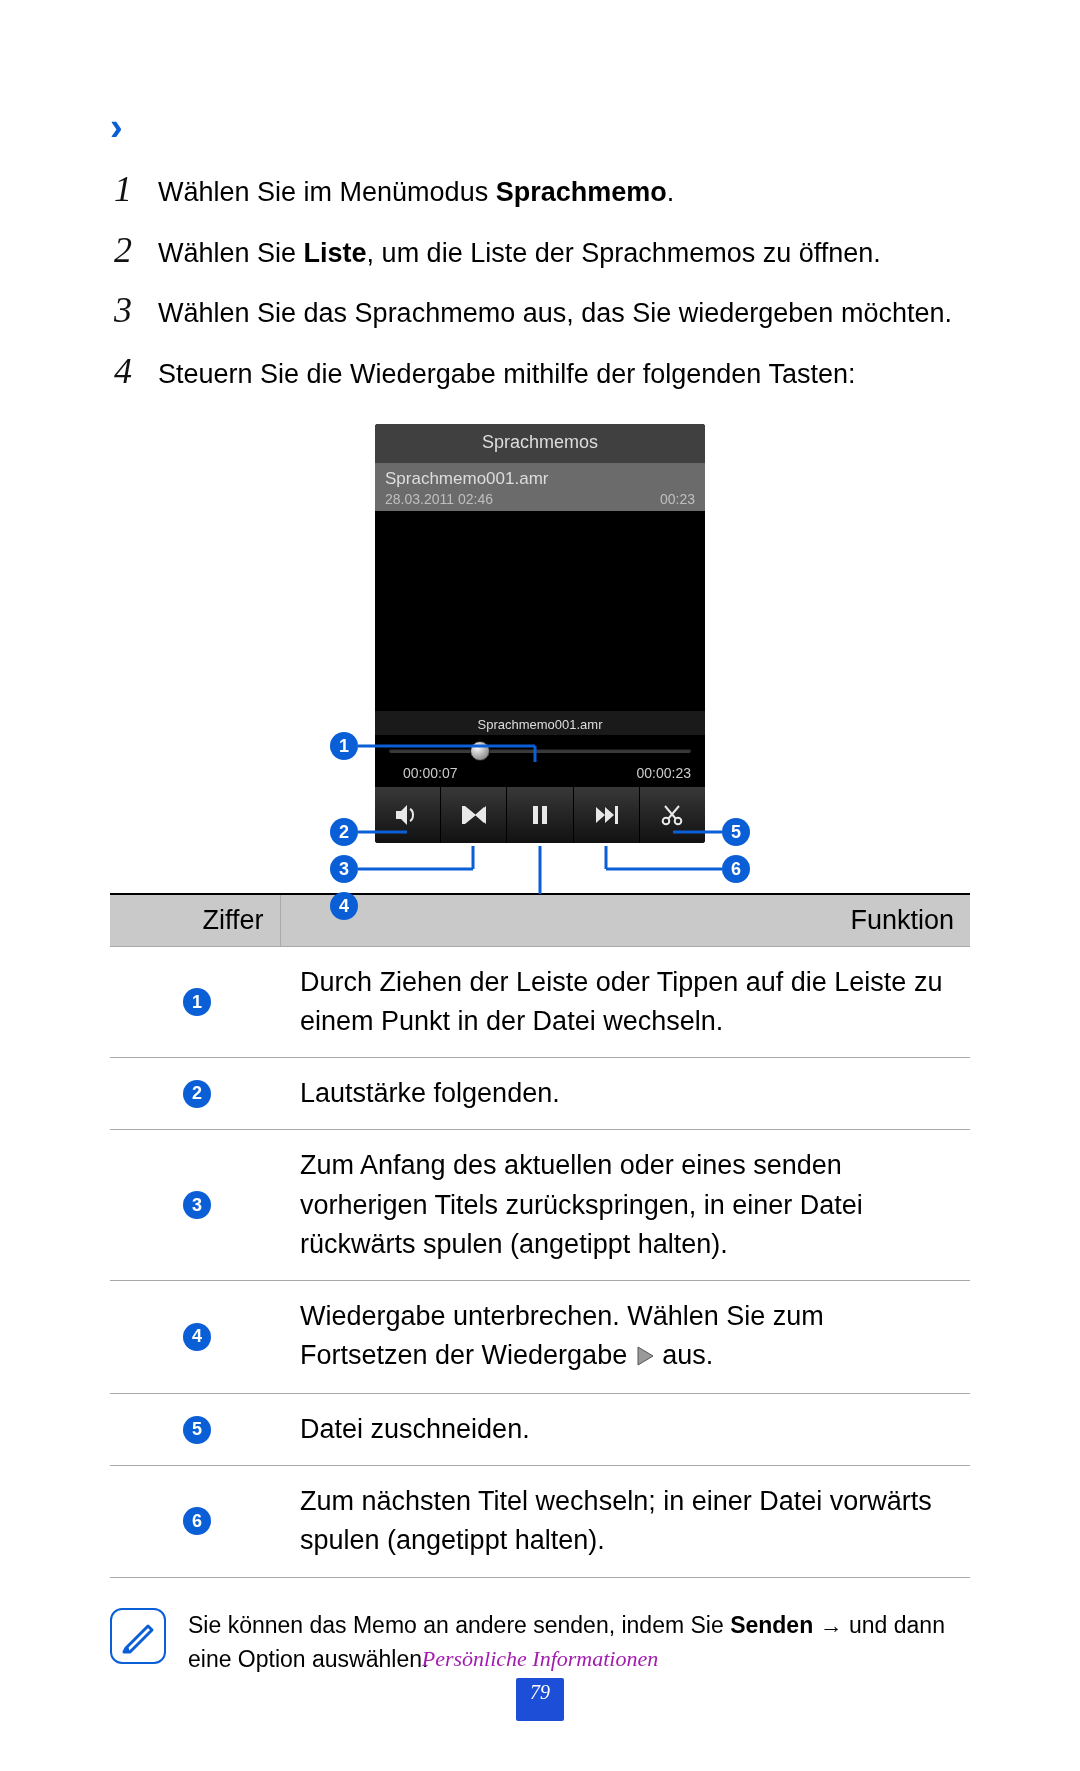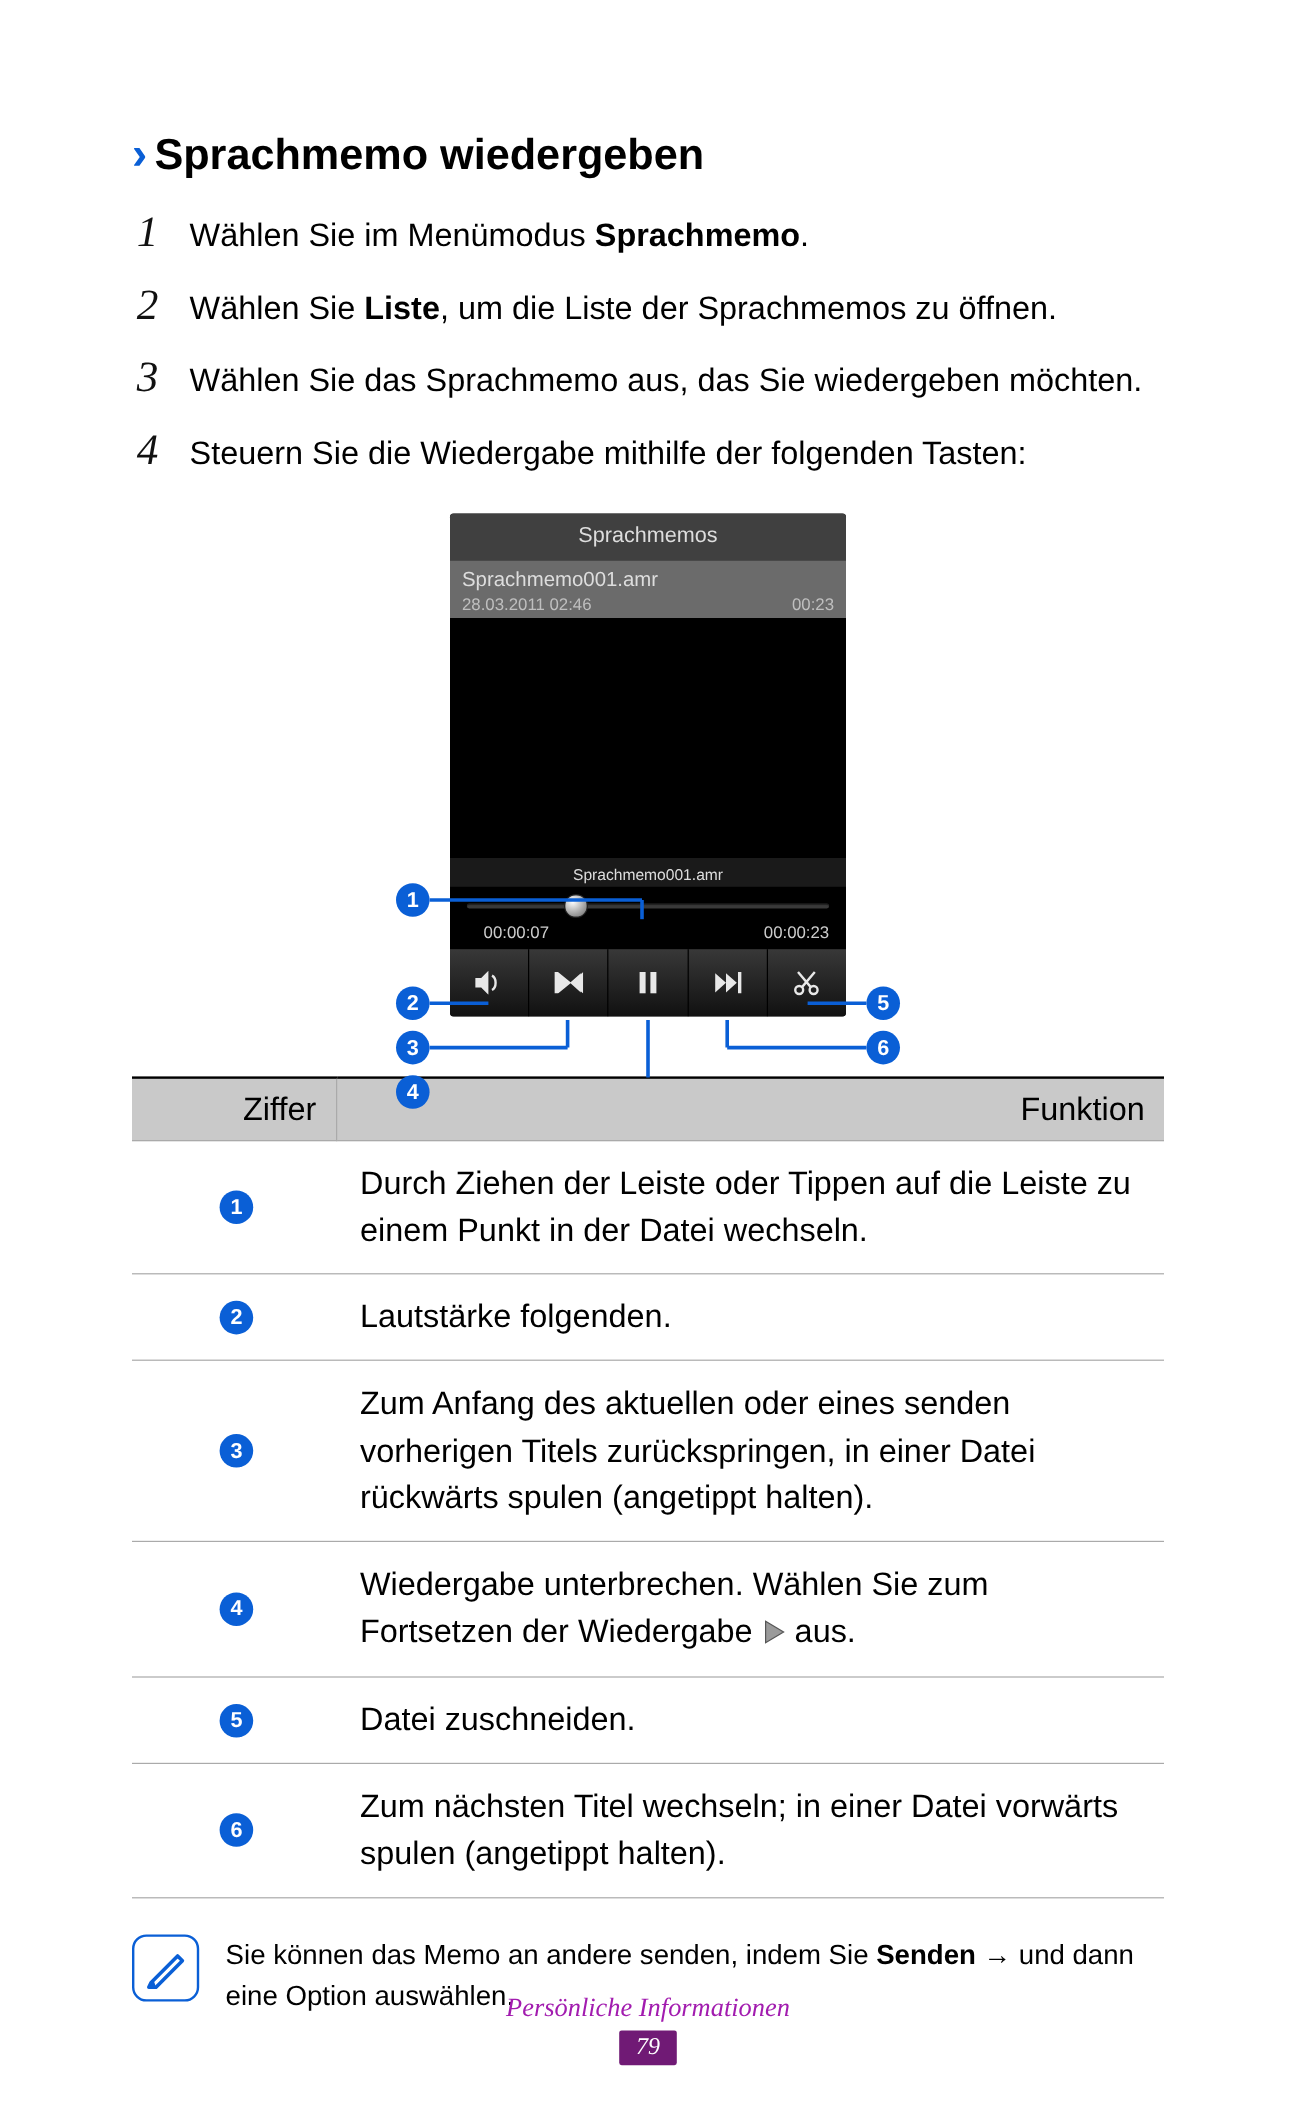--- a/index.html
+++ b/index.html
@@ -52,30 +52,29 @@
 
   
   .note-row { display: flex; gap: 22px; margin-top: 30px; }
   .note-icon-box { width: 56px; height: 56px; border: 2px solid #0a5fd6; border-radius: 12px; display: flex; align-items: center; justify-content: center; flex-shrink: 0; }
   .note-text { font-size: 23px; line-height: 1.5; }
   .arrow { font-family: Arial, sans-serif; }
 
   
   .footer { position: absolute; left: 0; right: 0; bottom: 50px; text-align: center; }
   .section-name { font-style: italic; font-size: 22px; margin-bottom: 6px; font-family: "Times New Roman", Georgia, serif; color:#a21caf; }
-  .page-badge { display: inline-block; background: #701a75; color: #fff; font-size: 20px; padding: 3px 14px 3px 14px; border-radius: 2px; font-style: italic; font-family: "Times New Roman", Georgia, serif;}
+  .page-badge { display: inline-block; background: #1d4ed8; color: #fff; font-size: 20px; padding: 3px 14px 17px 14px; border-radius: 2px; font-style: italic; font-family: "Times New Roman", Georgia, serif;}
 </style>
 </head>
 <body>
 
 <div class="page">
 
   <div class="heading-row">
     <span class="chevron">›</span>
-    <span class="heading">Sprachmemo wiedergeben</span>
   </div>
 
   <div class="step">
     <div class="step-num">1</div>
     <div class="step-text"><span>Wählen Sie im Menümodus </span><b>Sprachmemo</b><span>.</span></div>
   </div>
   <div class="step">
     <div class="step-num">2</div>
     <div class="step-text"><span>Wählen Sie </span><b>Liste</b><span>, um die Liste der Sprachmemos zu öffnen.</span></div>
   </div>

